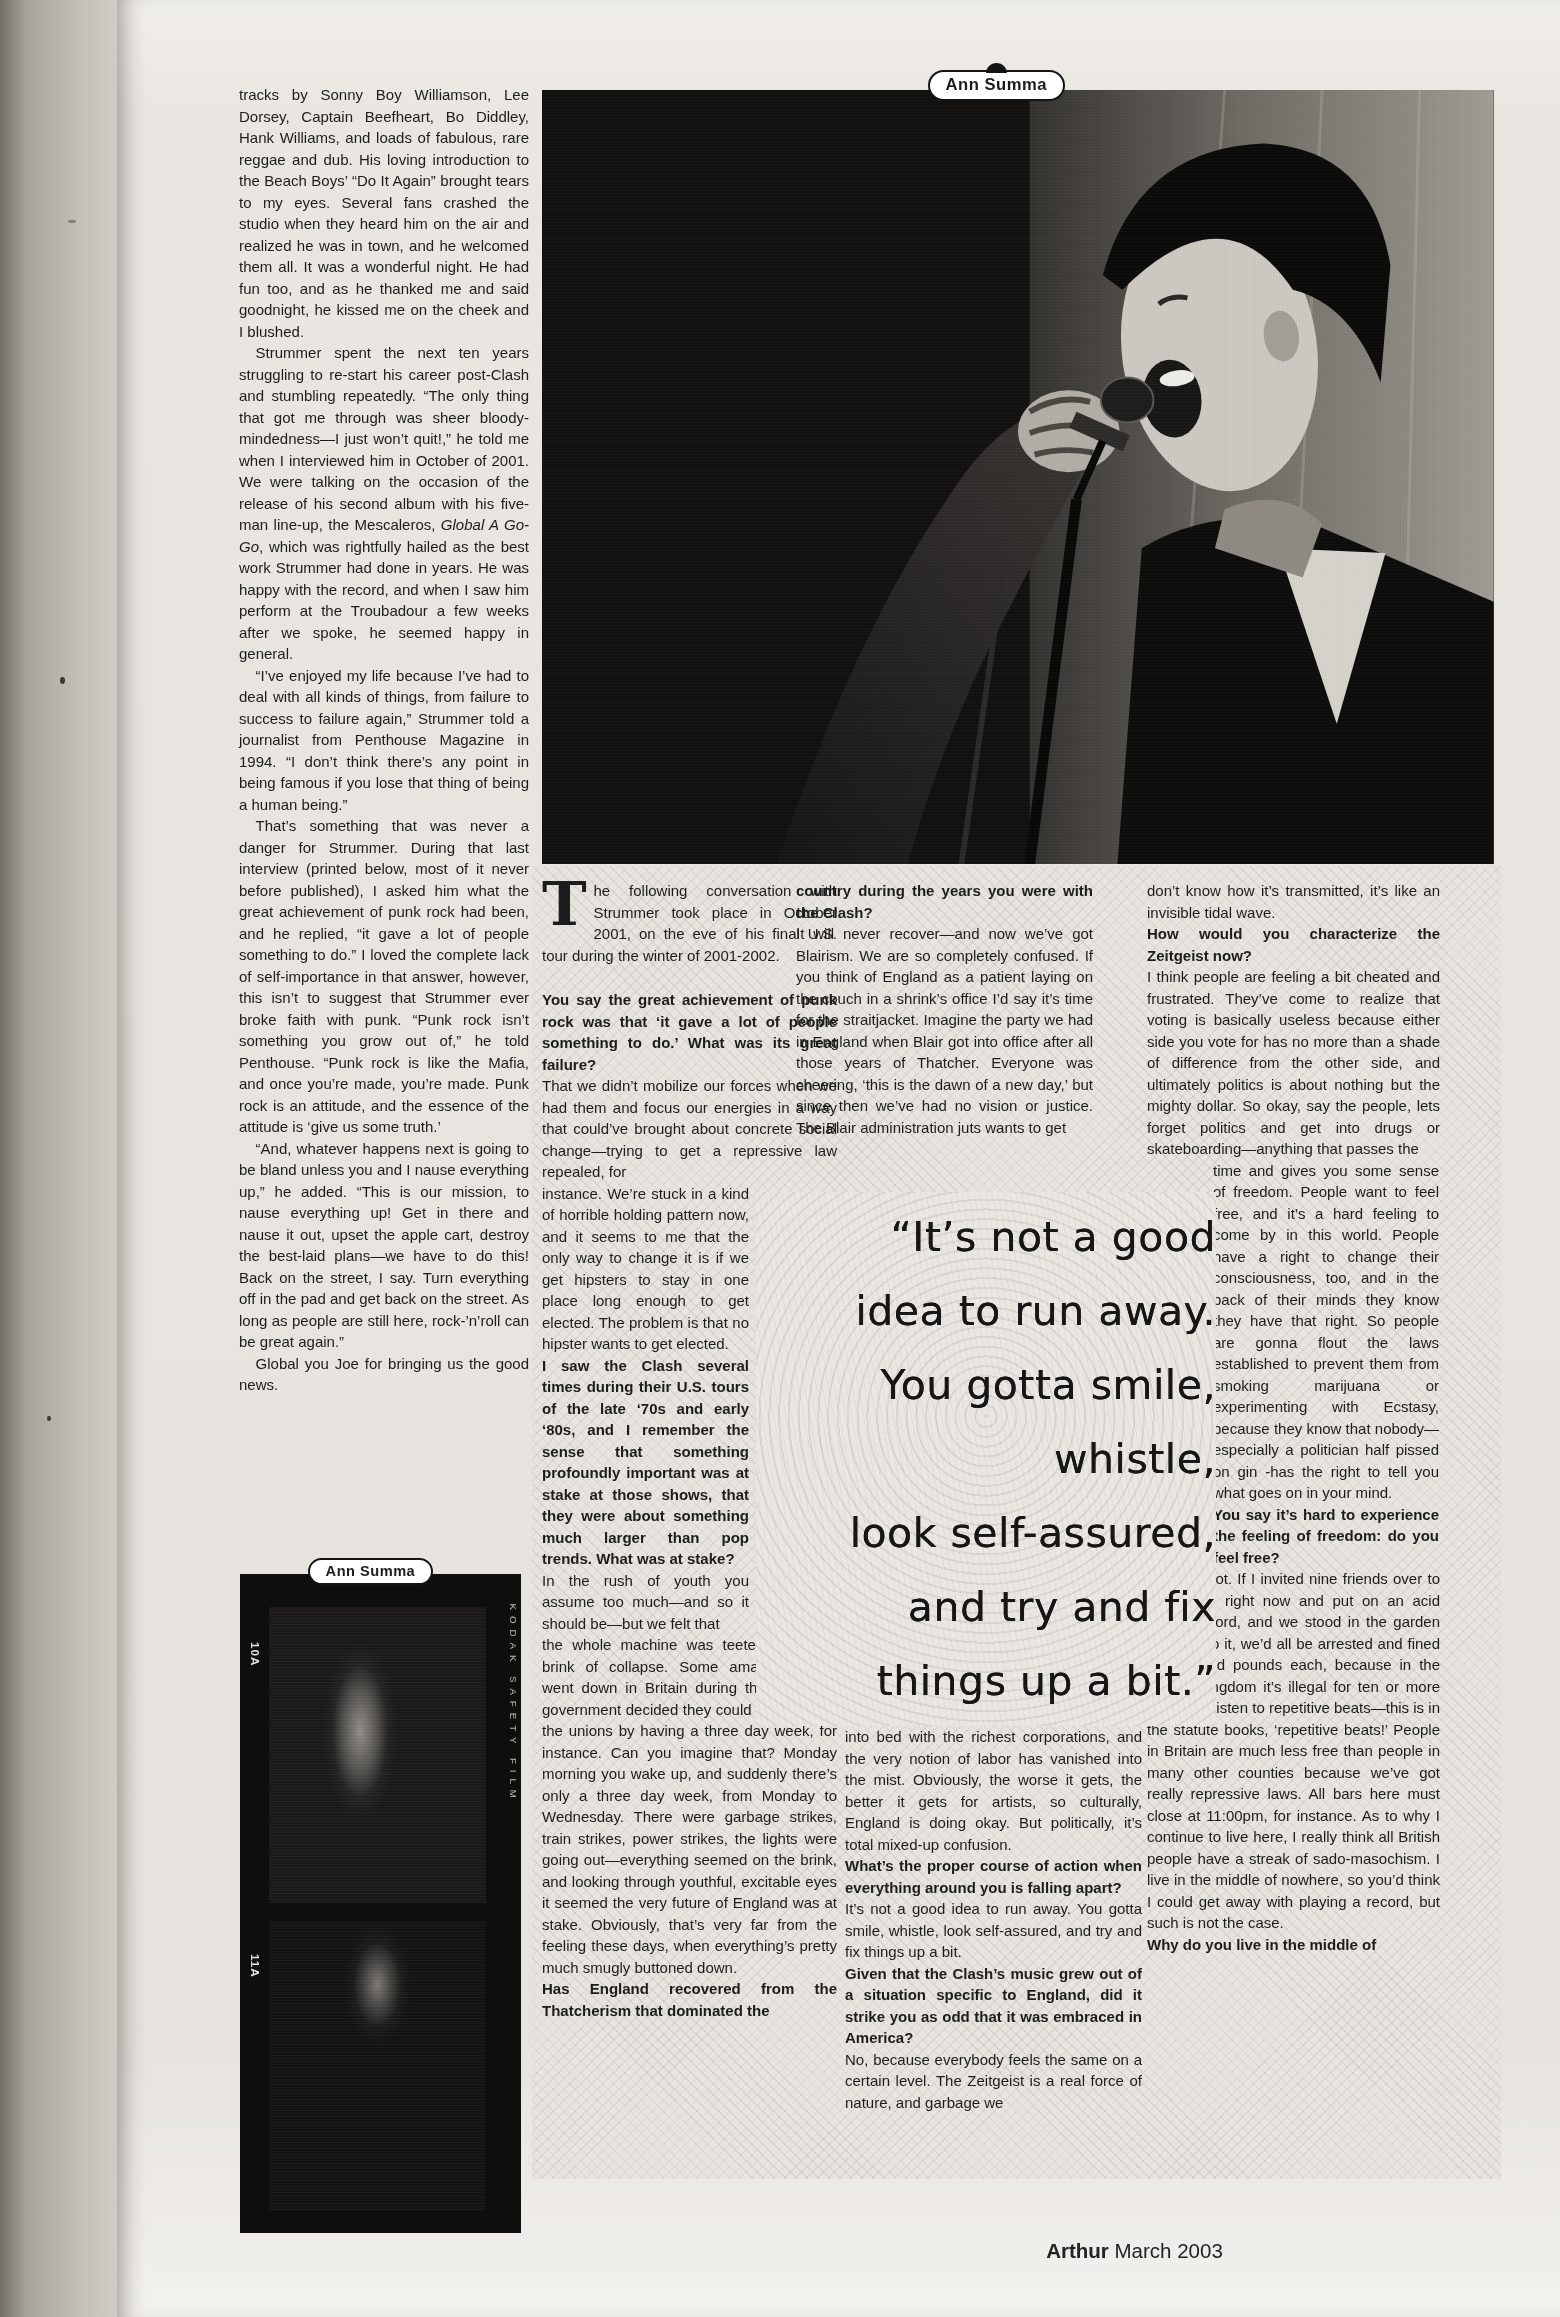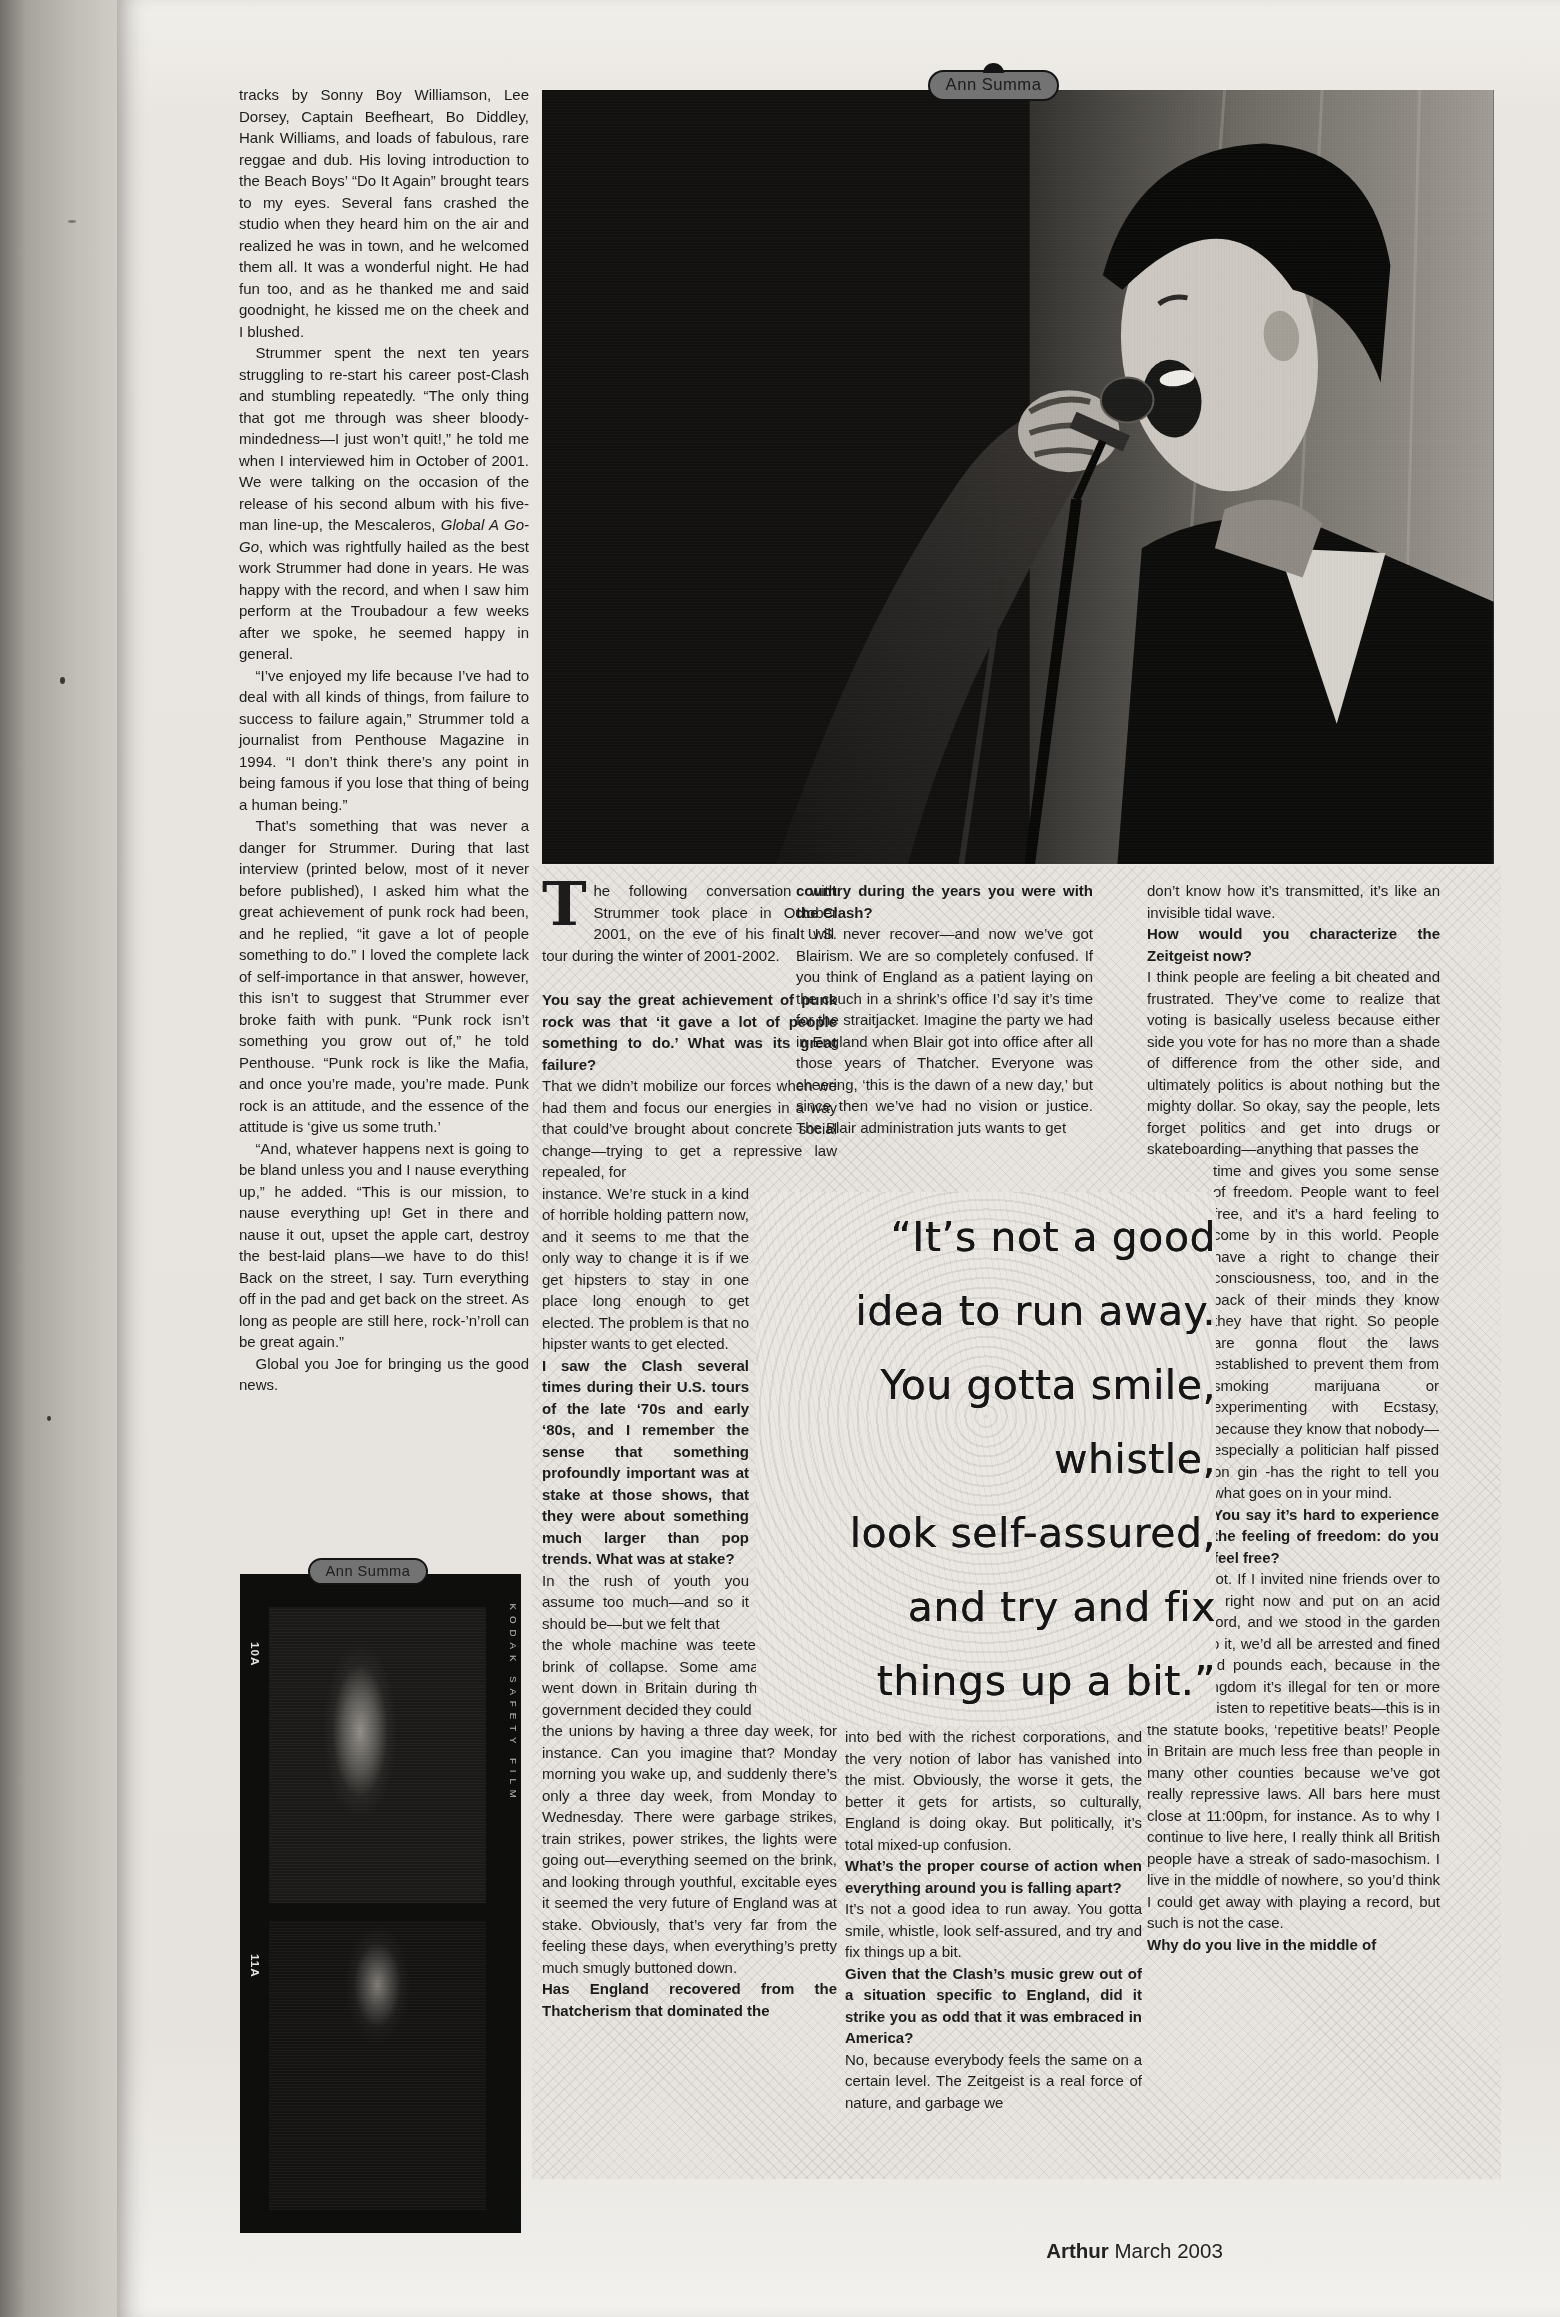--- a/index.html
+++ b/index.html
@@ -22,22 +22,22 @@
 
   
   .photo-top{position:absolute;left:542px;top:90px;width:952px;height:774px;margin:0;
              background:#151413;overflow:hidden;}
   .photo-top svg{display:block;}
   .halftone{position:absolute;inset:0;pointer-events:none;opacity:.5;
     background:repeating-linear-gradient(0deg,rgba(255,255,255,.045) 0 1px,transparent 1px 2.9px),
                repeating-linear-gradient(90deg,rgba(0,0,0,.05) 0 1px,transparent 1px 2.9px);}
 
   
-  .credit-pill{position:absolute;background:#737373;border:2.9px solid #141414;border-radius:17.6px;
-               padding:2.9px 15.6px 3.9px;font-size:16.6px;font-weight:normal;letter-spacing:0.5px;z-index:9;}
+  .credit-pill{position:absolute;background:#ffffff;border:2.9px solid #141414;border-radius:17.6px;
+               padding:2.9px 15.6px 3.9px;font-size:16.6px;font-weight:bold;letter-spacing:0.5px;z-index:9;}
   .pill-notch{position:absolute;left:50%;top:-8.8px;width:21.5px;height:9.8px;margin-left:-10.7px;
               background:#141414;border-radius:10.7px 10.7px 0 0;}
 
   
   .pattern-box{position:absolute;left:532px;top:866px;width:969px;height:1313px;
     background-color:#e7e4df;
     background-image:
       repeating-linear-gradient(45deg,rgba(110,105,100,.13) 0 1px,transparent 1px 7.8px),
       repeating-linear-gradient(-45deg,rgba(110,105,100,.11) 0 1px,transparent 1px 7.8px);}
   .col{position:absolute;font-size:15px;line-height:21.5px;text-align:justify;z-index:3;}

